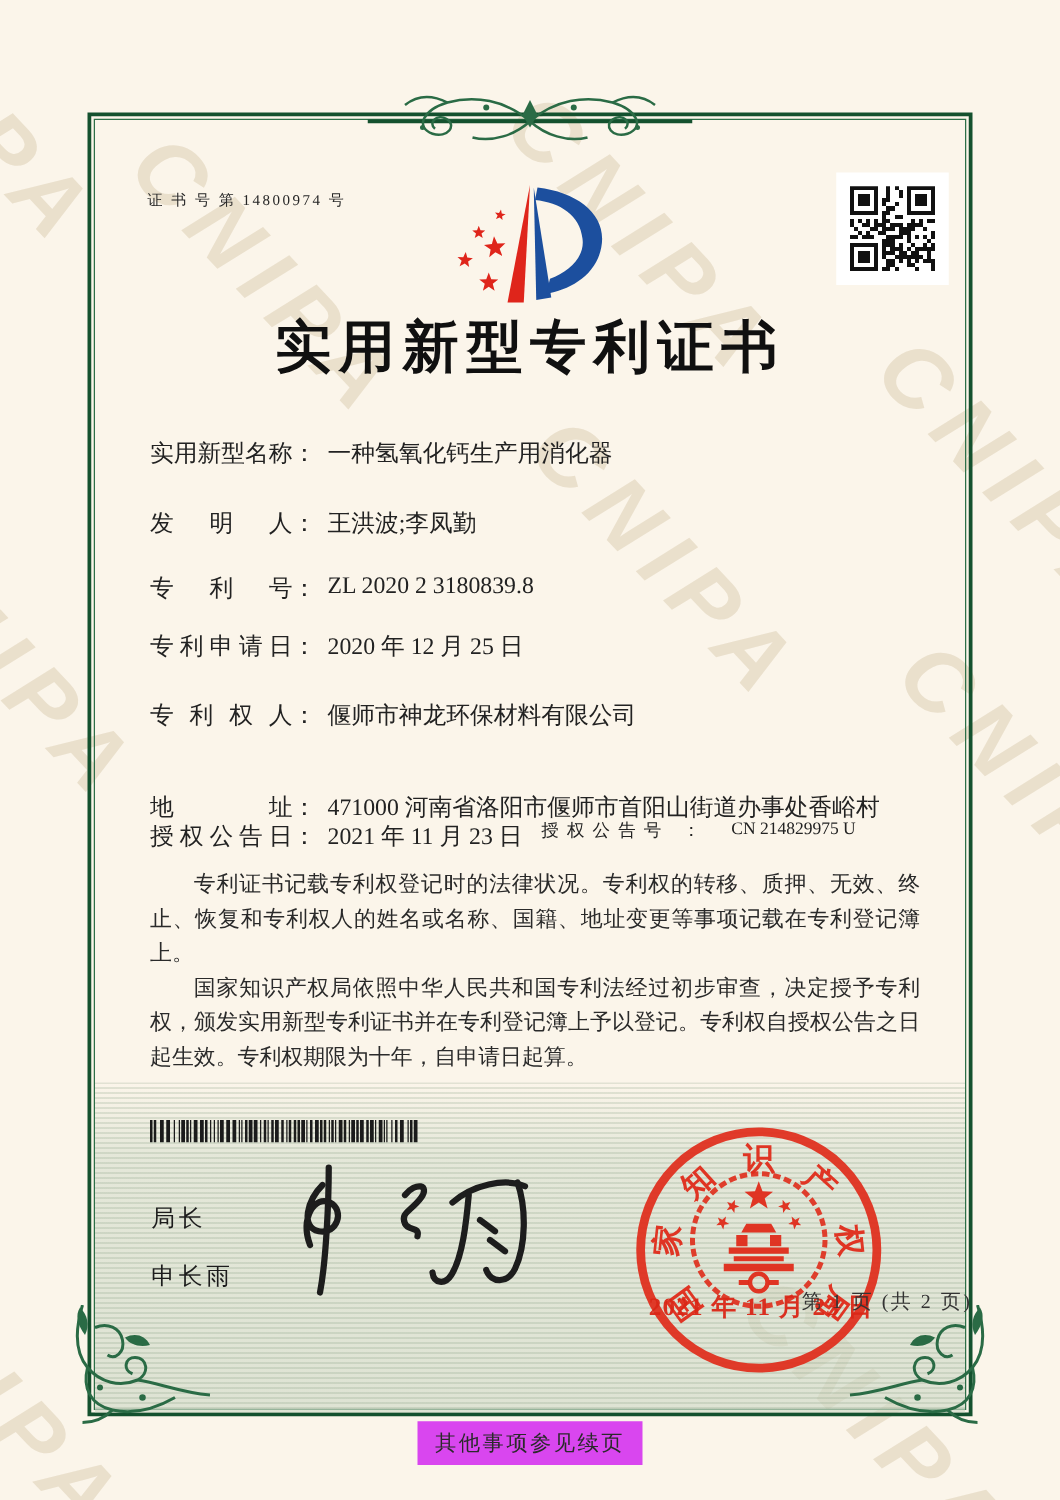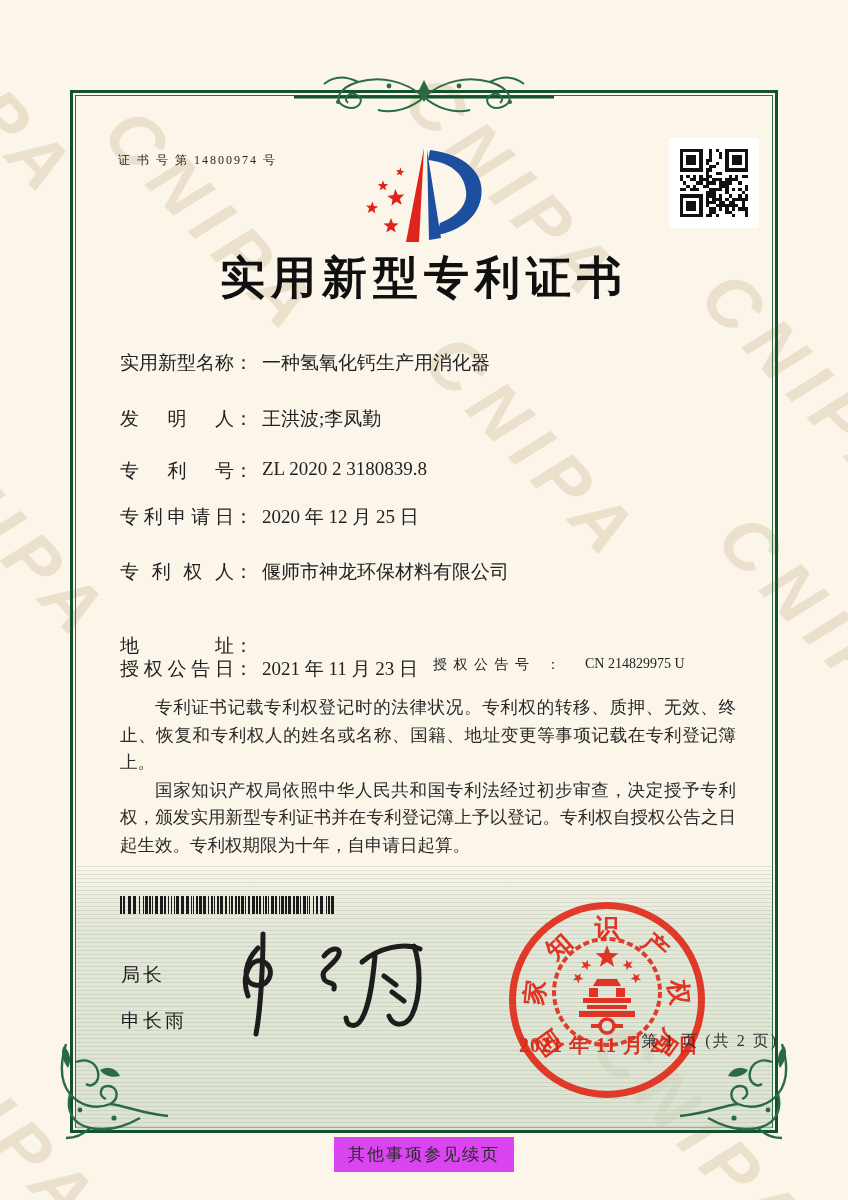--- a/index.html
+++ b/index.html
@@ -440,20 +440,21 @@
         <span>2020 年 12 月 25 日</span>
       </div>
       <div class="field-row" style="top: 559px; justify-content: flex-end;">
         <span class="f-label">专利权人</span>
         <span class="f-colon">：</span>
         <span>偃师市神龙环保材料有限公司</span>
       </div>
       <div class="field-row" style="top: 609px; margin-top: 24px;">
         <span class="f-label">地址</span>
         <span class="f-colon">：</span>
+        <span>471000 河南省洛阳市偃师市首阳山街道办事处香峪村</span>
       </div>
       <div class="field-row" style="top: 656px;">
         <span class="f-label">授权公告日</span>
         <span class="f-colon">：</span>
         <span>2021 年 11 月 23 日</span>
       </div>
     </div>
 
   <div class="grant-no">
     <span class="f-label">授权公告号</span>

